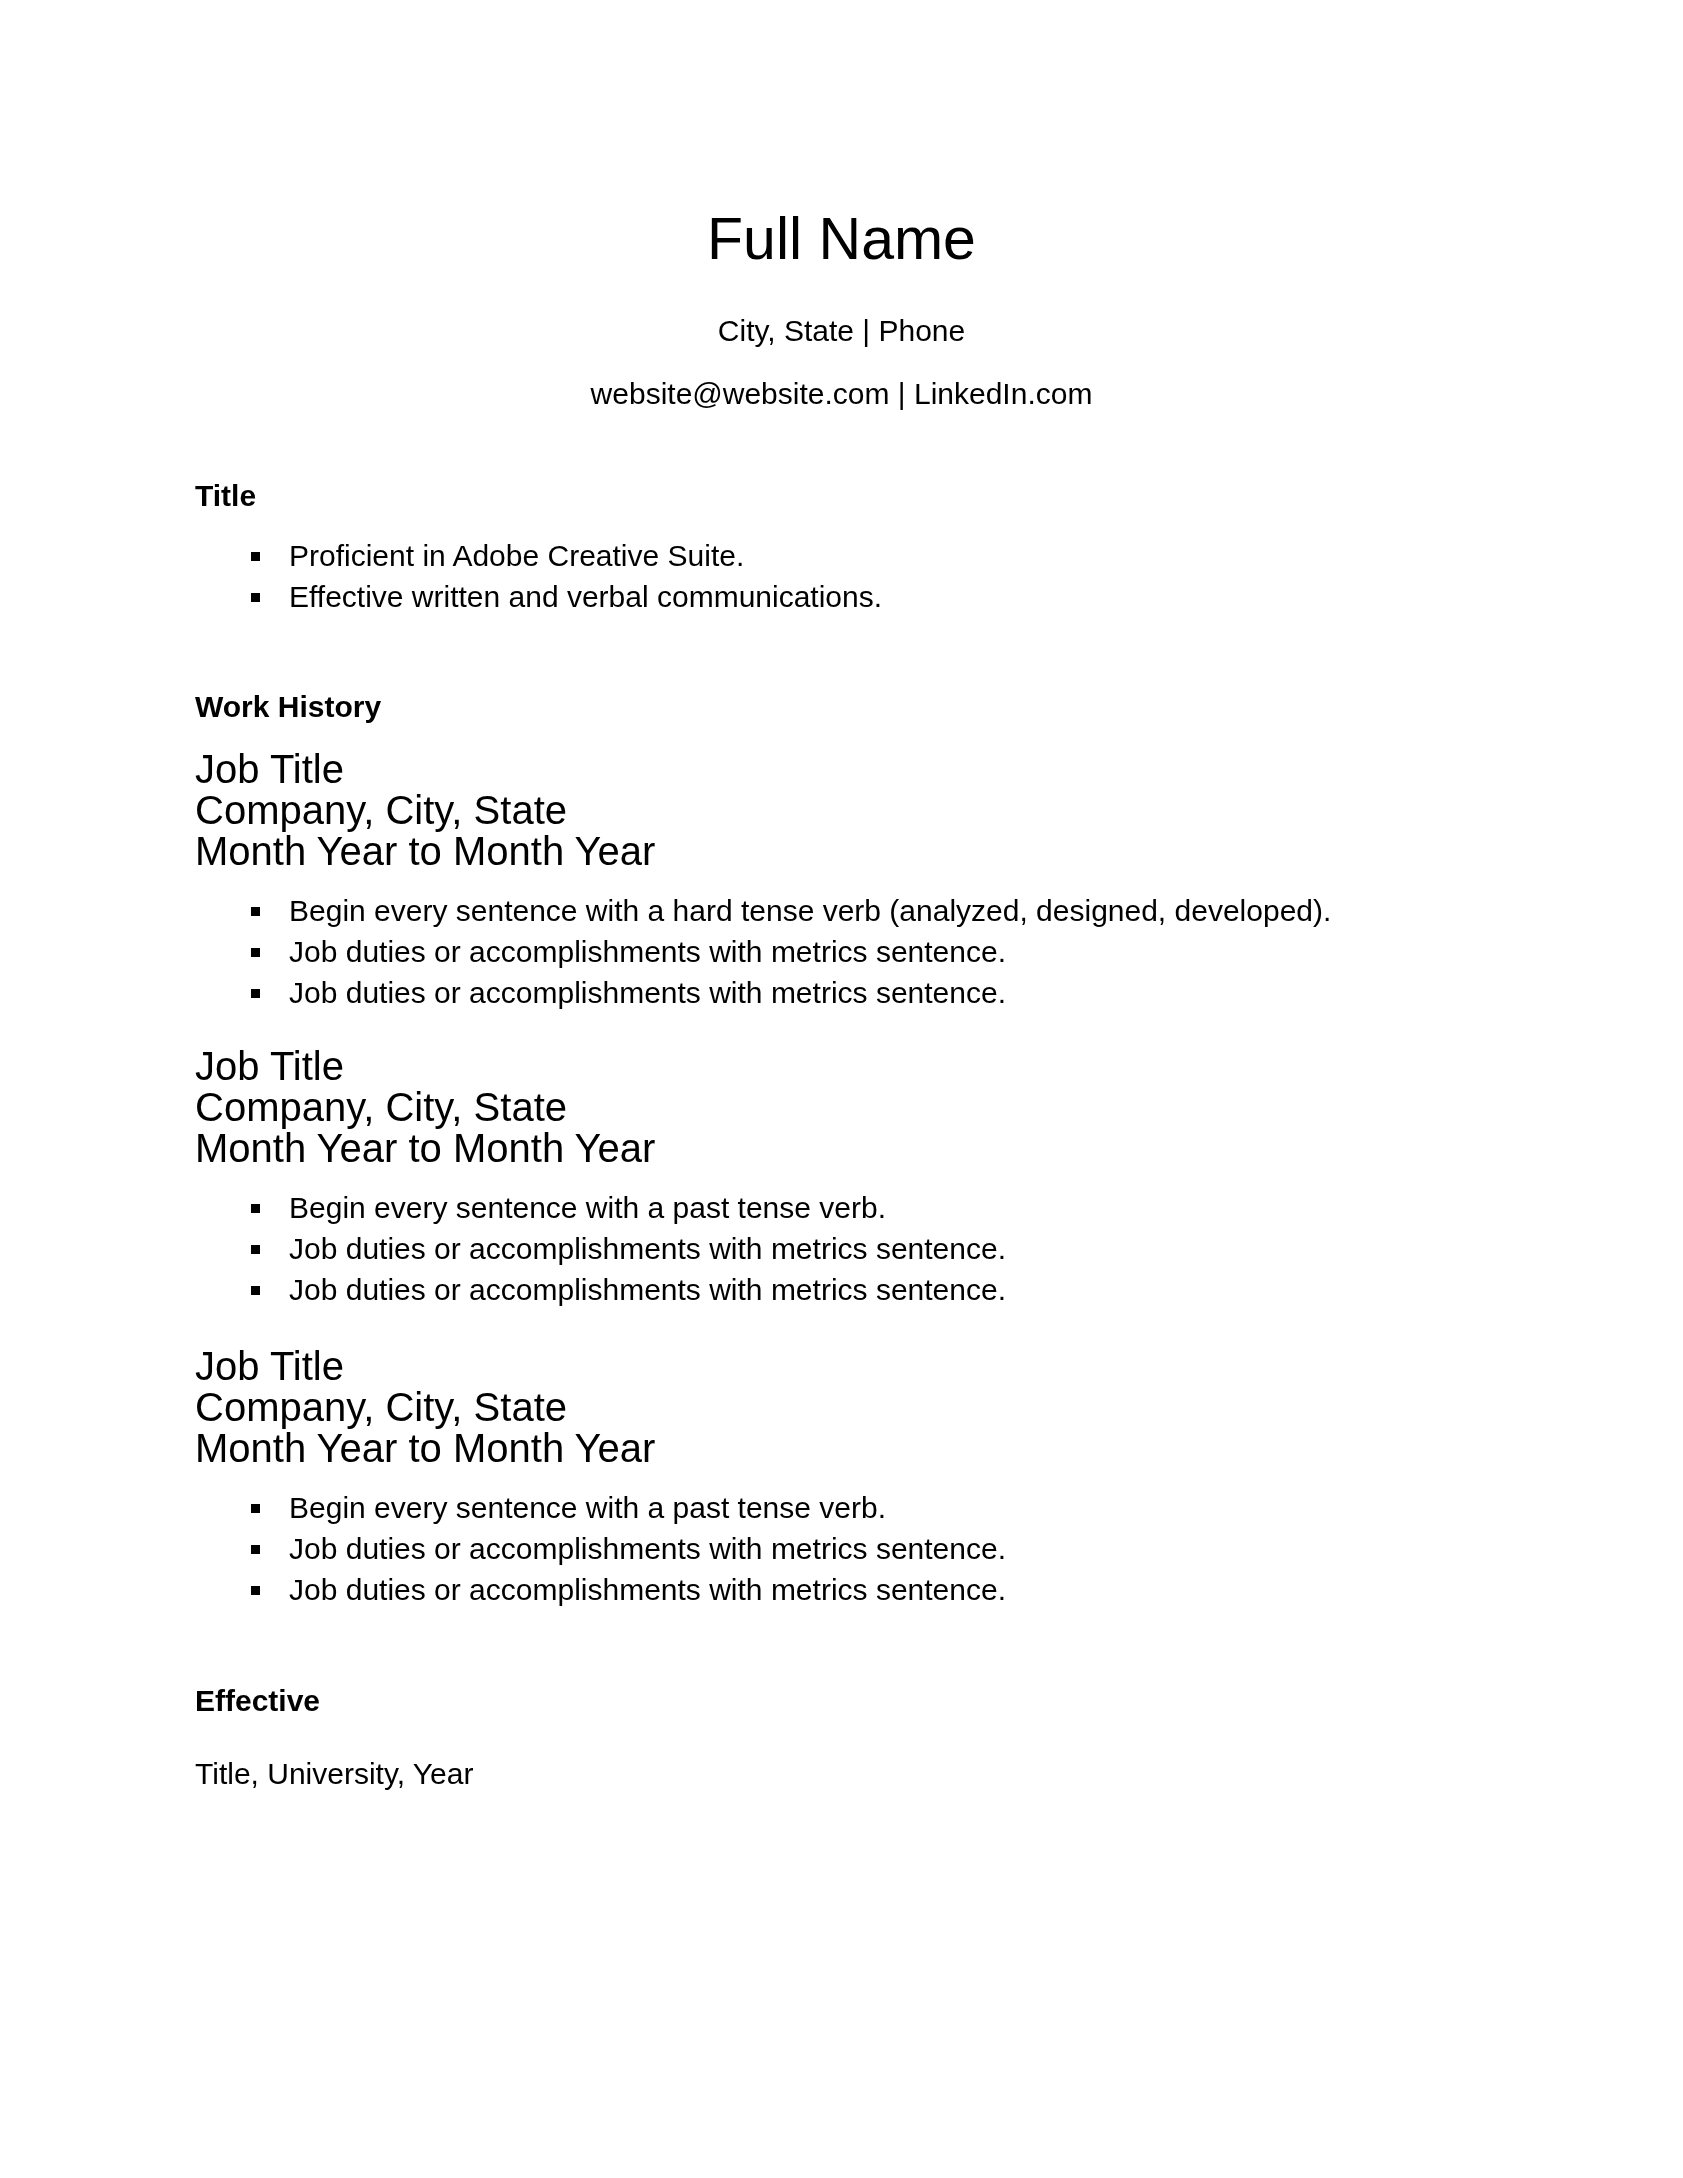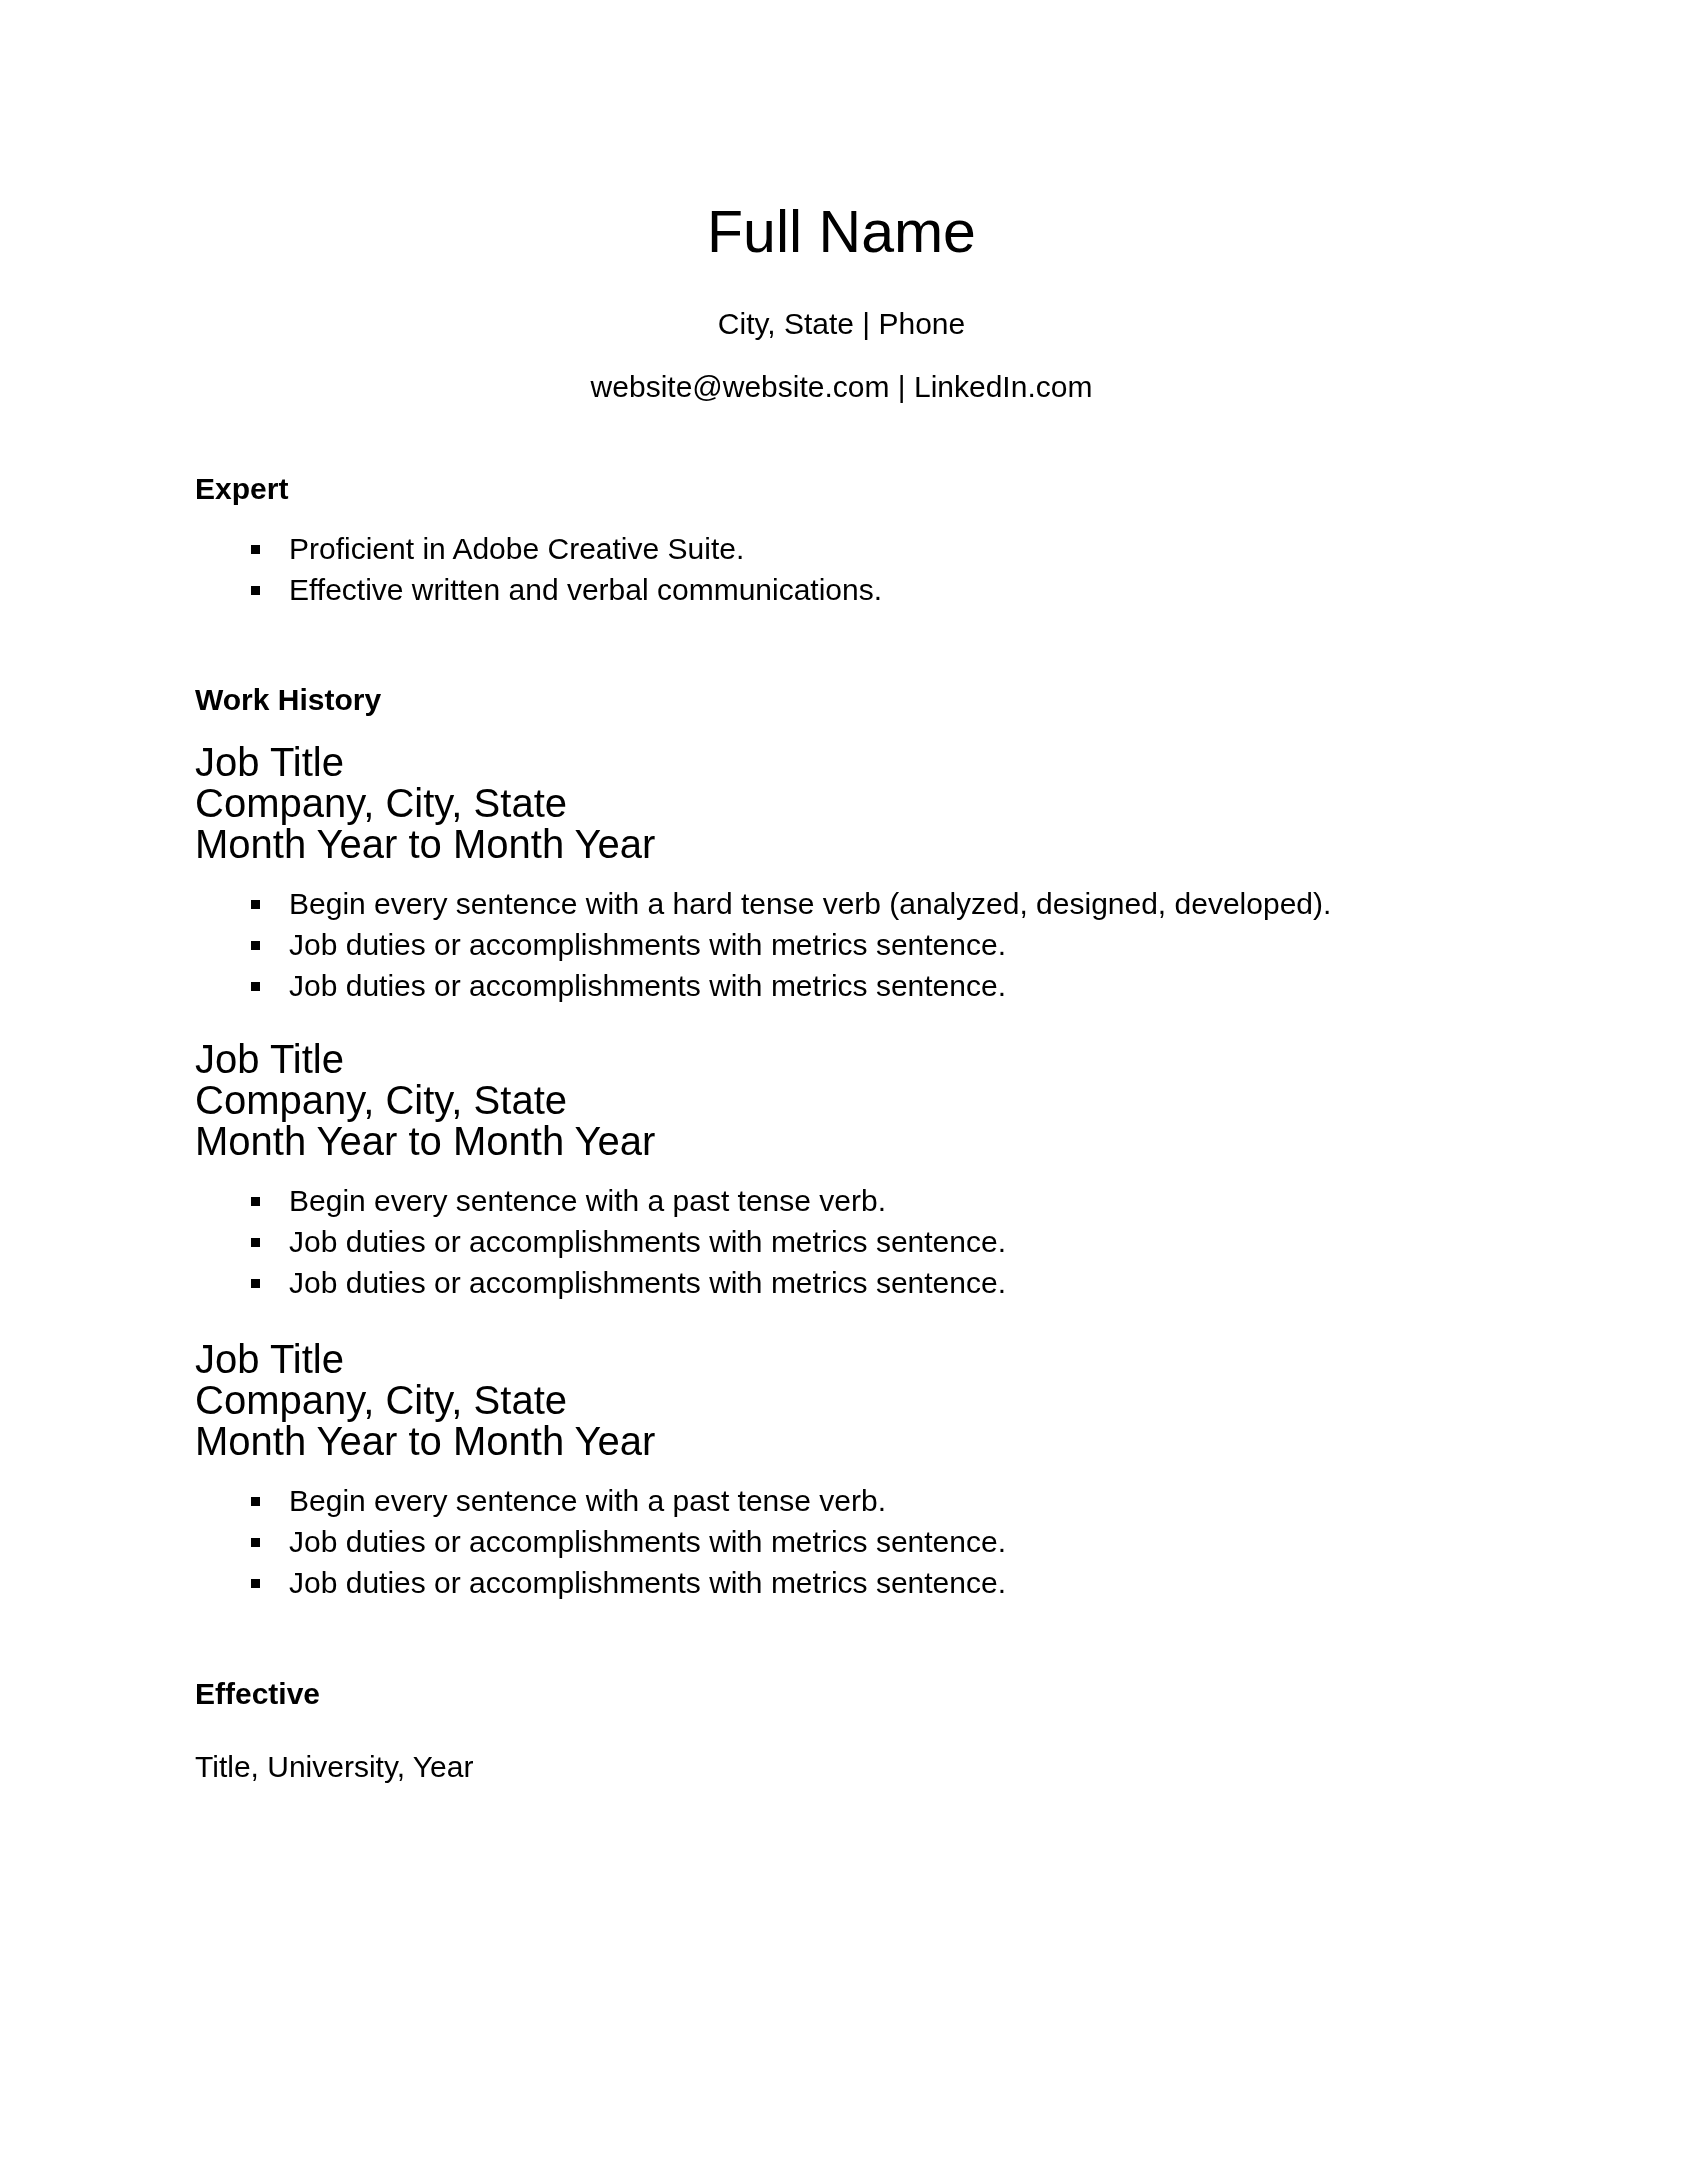--- a/index.html
+++ b/index.html
@@ -8,20 +8,21 @@
     background: #ffffff;
   }
   .page {
     position: relative;
     width: 1683px;
     height: 1798px;
     background: #ffffff;
     color: #000000;
     font-family: "Liberation Sans", sans-serif;
     overflow: hidden; 
+    margin-top: 7px;
   }
   .name {
     margin: 198px 0 0 0;
     font-size: 59px;
     font-weight: 400;
     line-height: 69px;
     text-align: center;
     white-space: nowrap;
   }
   .contact {
@@ -87,21 +88,21 @@
 </style>
 </head>
 <body>
 
 <div class="page">
 
   <h1 class="name">Full Name</h1>
   <p class="contact c1">City, State | Phone</p>
   <p class="contact c2">website@website.com | LinkedIn.com</p>
 
-  <h2 class="sec skills-h">Expert</h2>
+  <h2 class="sec skills-h">Title</h2>
   <ul class="bullets skills-list">
     <li><span class="sq"></span></li>
     <li><span class="sq"></span><span>Proficient in Adobe Creative Suite.</span></li>
     <li><span class="sq"></span></li>
     <li><span class="sq"></span><span>Effective written and verbal communications.</span></li>
   </ul>
 
   <h2 class="sec wh-h">Work History</h2>
 
   <div class="job j1">

